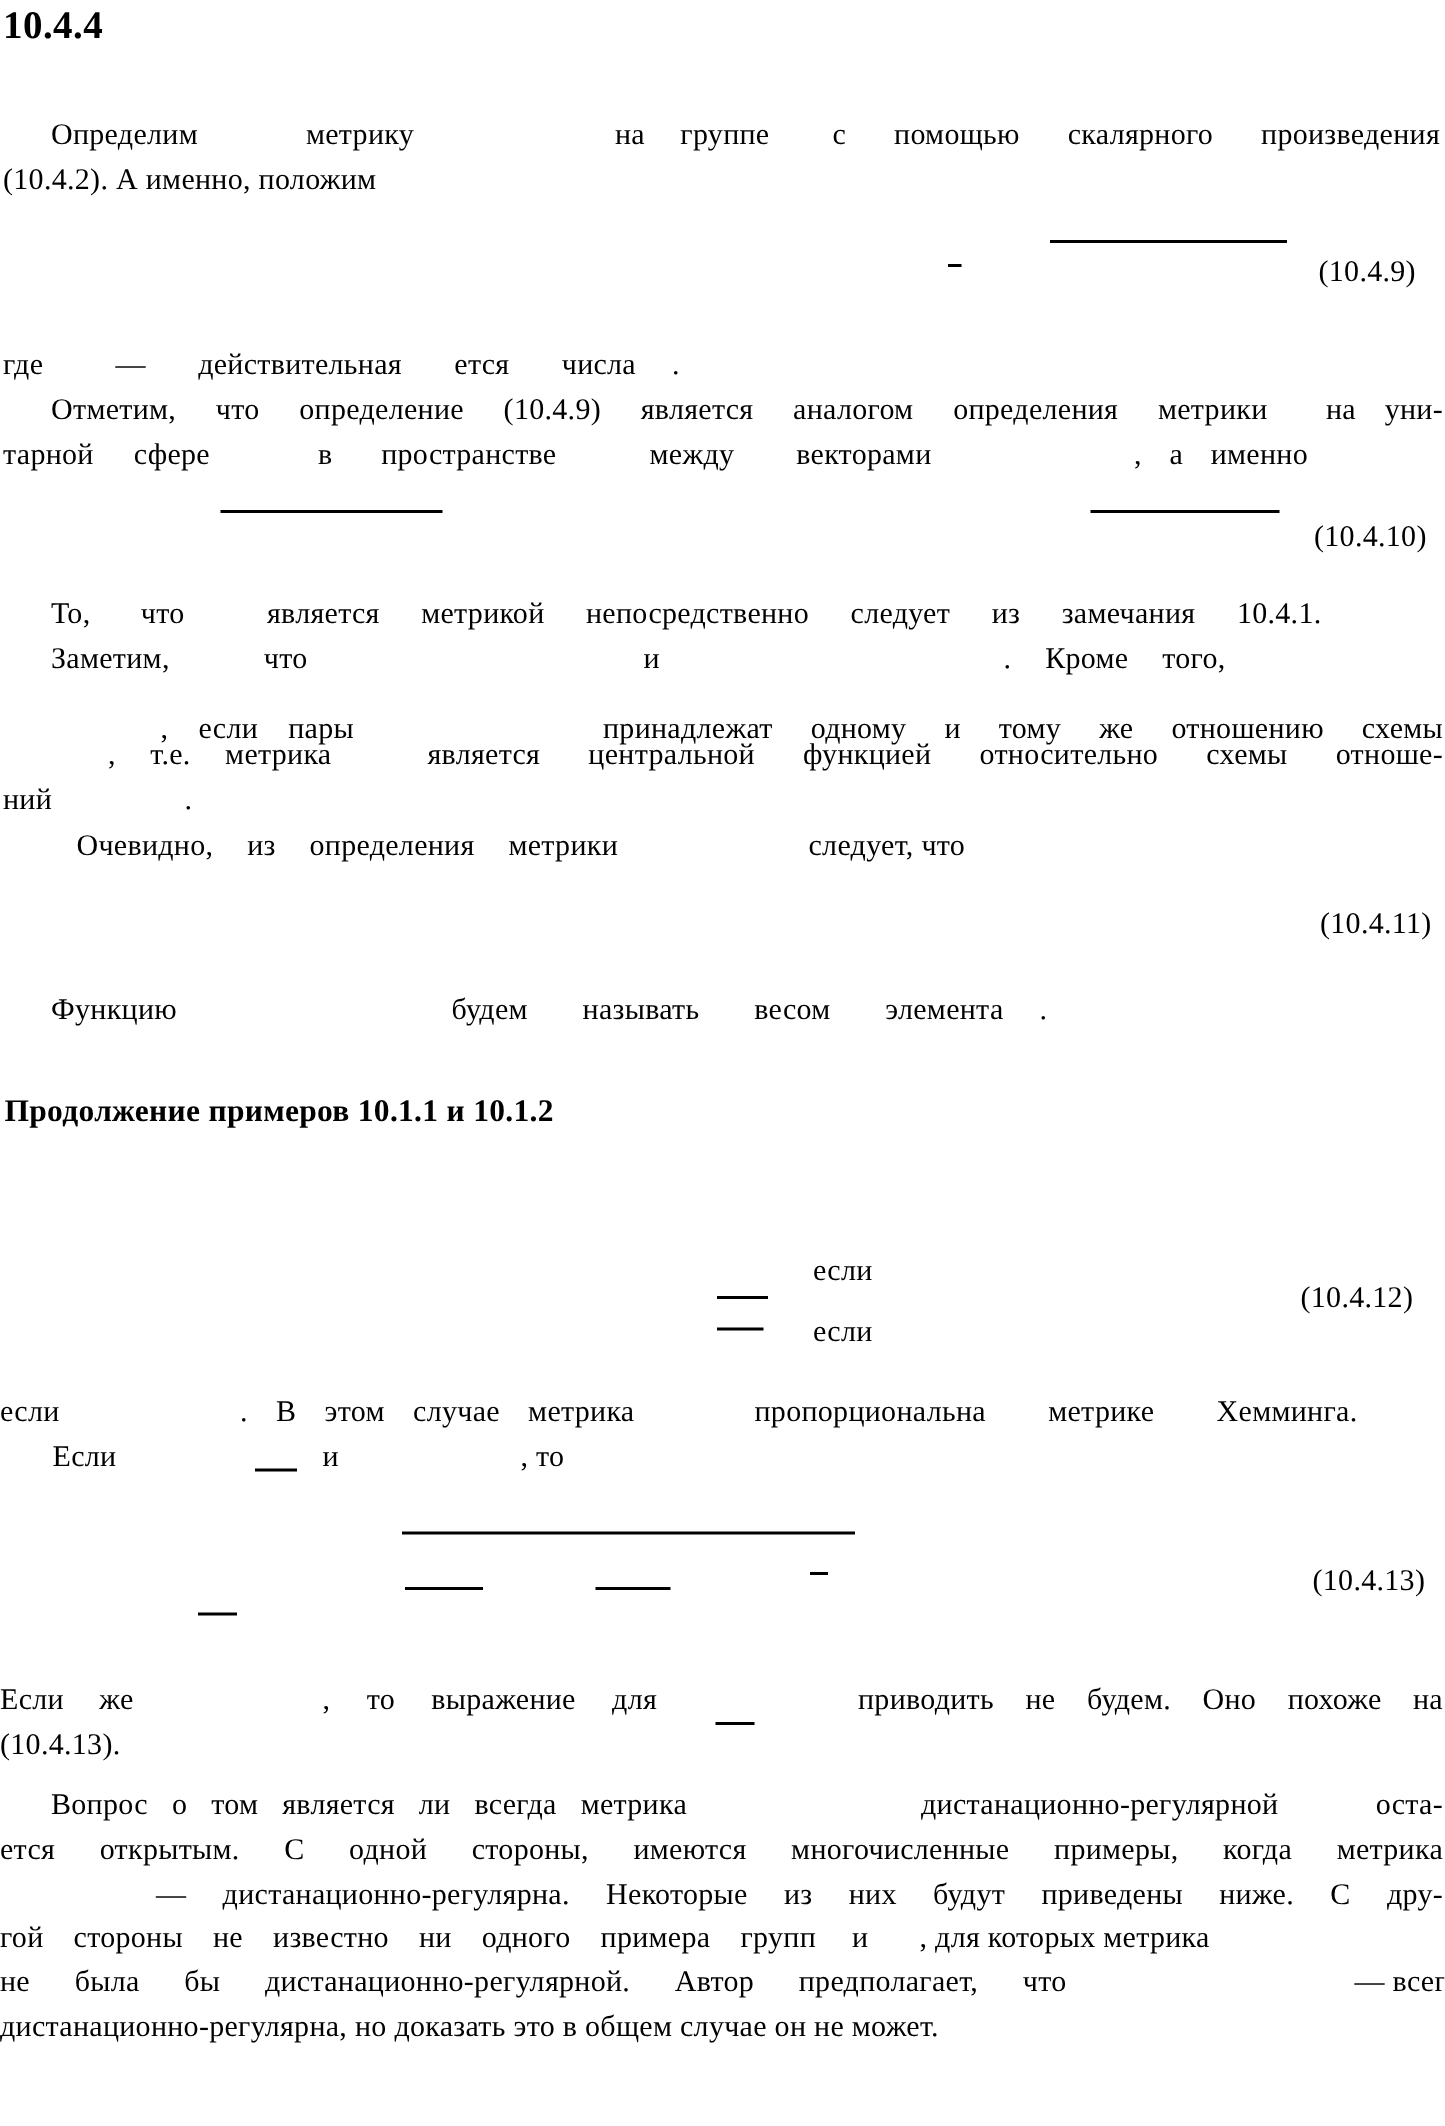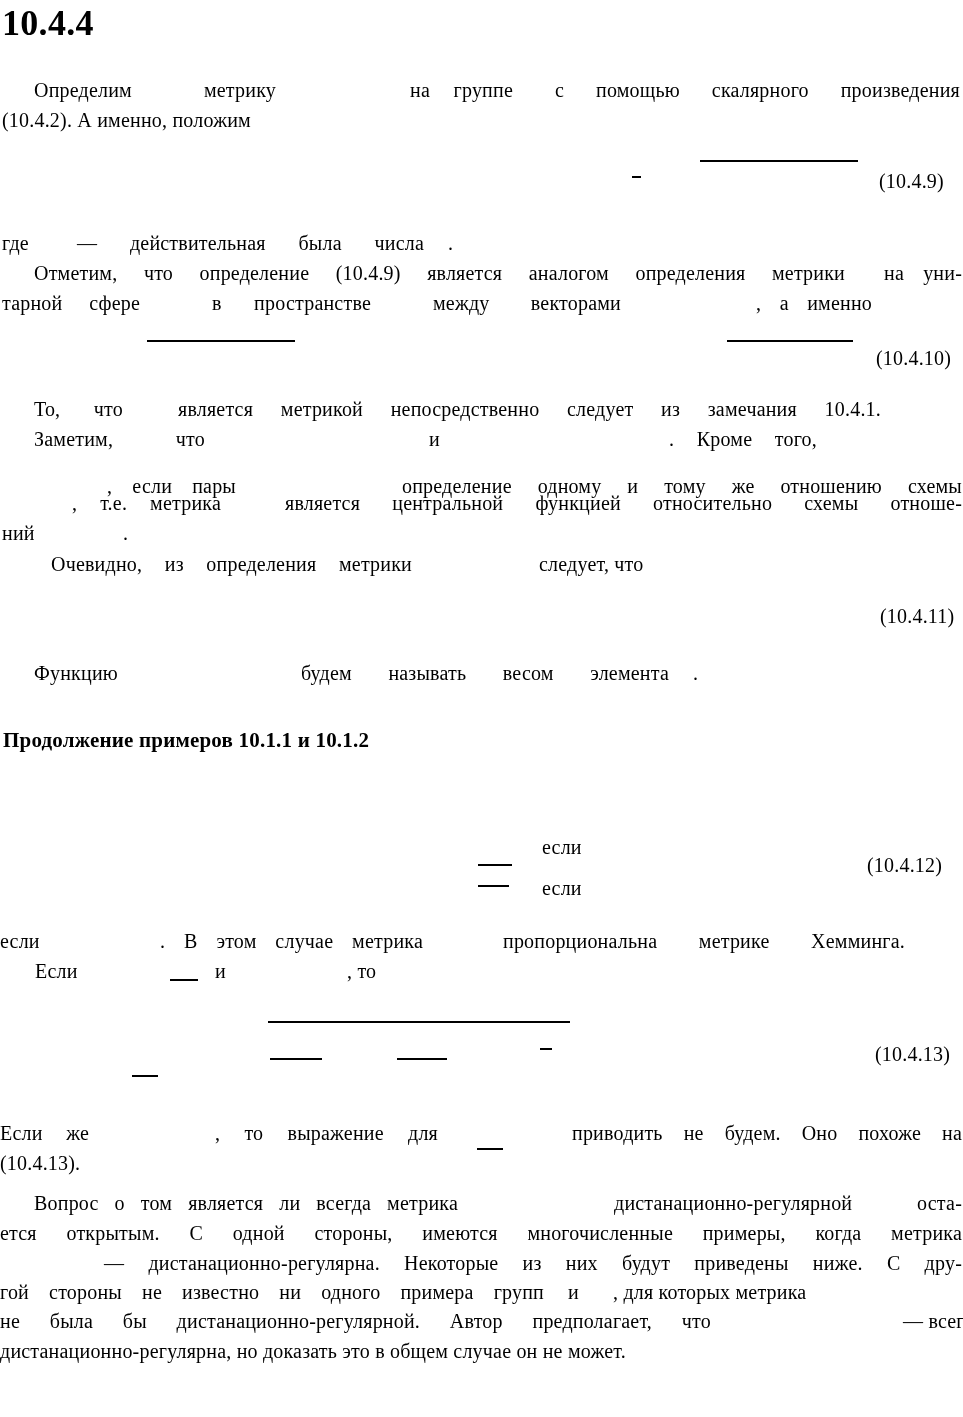--- a/index.html
+++ b/index.html
@@ -11,21 +11,21 @@
     font-family:"Liberation Serif", "DejaVu Serif", serif;
     font-size:20px;
     letter-spacing:0.2px;
     overflow:hidden;
   }
   .line { position:absolute; left:0; width:963px; height:24px; }
   .seg  { position:absolute; top:0; white-space:pre; }
   .j    { text-align:justify; text-align-last:justify; white-space:normal; }
   .lab  { position:absolute; white-space:nowrap; }
   .rule { position:absolute; height:2px; background:#000000; }
-  .h1   { height:34px; font-weight:bold; font-size:36px; letter-spacing:0.3px; }
+  .h1   { height:34px; font-weight:bold; font-size:26px; letter-spacing:0.3px; }
   .h2   { height:28px; font-weight:bold; font-size:21px; }
   .pageno { text-align:center; }
 </style>
 </head>
 <body>
 
 <div class="page">
 
   <div class="line h1" style="top:2px">
     <span class="seg" style="left:2px">10.4.4</span>
@@ -39,21 +39,21 @@
   <div class="line" style="top:109px">
     <span class="seg" style="left:2px">(10.4.2). А именно, положим</span>
   </div>
 
   <div class="rule" style="left:700px;top:160px;width:158px"></div>
   <div class="rule" style="left:632px;top:176px;width:9px"></div>
   <span class="lab" style="left:879px;top:170px">(10.4.9)</span>
 
   <div class="line" style="top:232px">
     <span class="seg" style="left:2px">где</span>
-    <span class="seg j" style="left:77px;width:347px">— действительная была числа</span>
+    <span class="seg j" style="left:77px;width:347px">— действительная ется числа</span>
     <span class="seg" style="left:448px">.</span>
   </div>
 
   <div class="line" style="top:262px">
     <span class="seg j" style="left:34px;width:811px">Отметим, что определение (10.4.9) является аналогом определения метрики</span>
     <span class="seg j" style="left:884px;width:78px">на уни-</span>
   </div>
   <div class="line" style="top:292px">
     <span class="seg j" style="left:2px;width:138px">тарной сфере</span>
     <span class="seg j" style="left:212px;width:159px">в пространстве</span>
@@ -70,21 +70,21 @@
     <span class="seg j" style="left:178px;width:703px">является метрикой непосредственно следует из замечания 10.4.1.</span>
   </div>
 
   <div class="line" style="top:428px">
     <span class="seg j" style="left:34px;width:171px">Заметим, что</span>
     <span class="seg" style="left:429px">и</span>
     <span class="seg j" style="left:669px;width:148px">. Кроме того,</span>
   </div>
   <div class="line" style="top:475px">
     <span class="seg j" style="left:107px;width:129px">, если пары</span>
-    <span class="seg j" style="left:402px;width:560px">определение одному и тому же отношению схемы</span>
+    <span class="seg j" style="left:402px;width:560px">принадлежат одному и тому же отношению схемы</span>
   </div>
   <div class="line" style="top:492px">
     <span class="seg j" style="left:72px;width:149px">, т.е. метрика</span>
     <span class="seg j" style="left:285px;width:677px">является центральной функцией относительно схемы отноше-</span>
   </div>
   <div class="line" style="top:522px">
     <span class="seg" style="left:2px">ний</span>
     <span class="seg" style="left:123px">.</span>
   </div>
 

